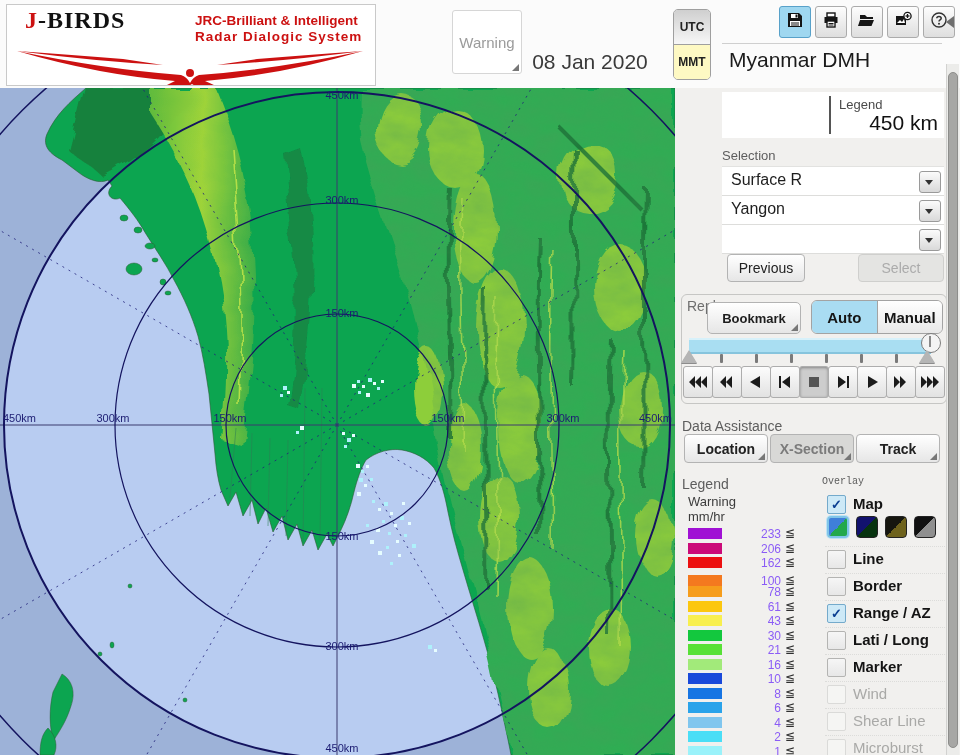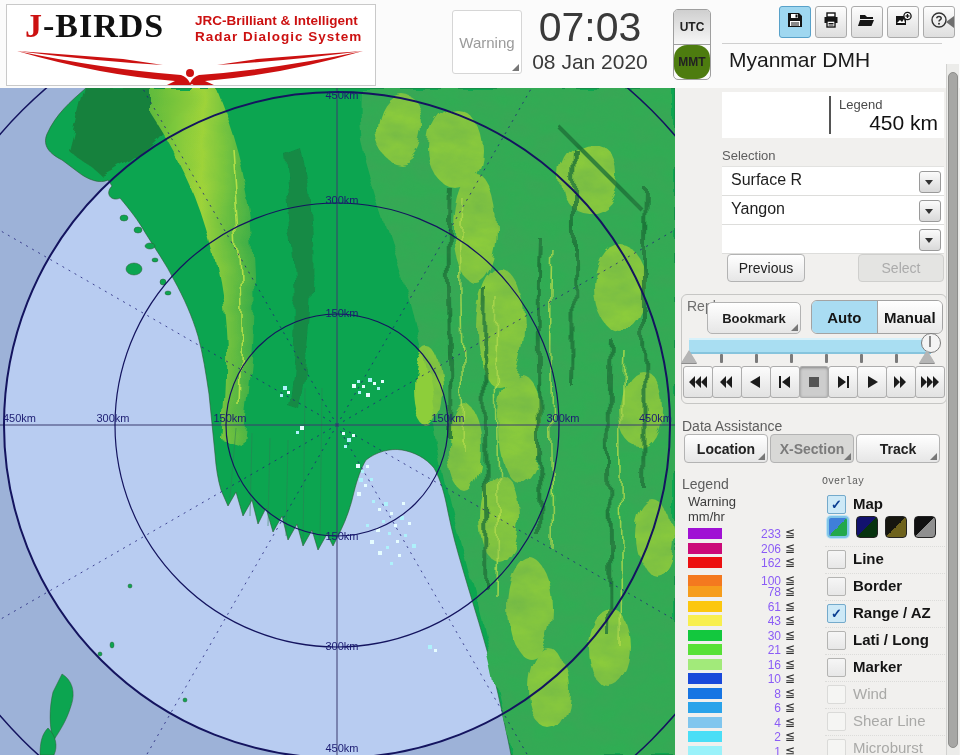--- a/index.html
+++ b/index.html
@@ -1,34 +1,34 @@
 <!DOCTYPE html>
 <html><head>
 <meta charset="utf-8">
 <style>
   html,body{margin:0;padding:0;background:#888;}
   #app{position:relative;width:960px;height:755px;background:#fbfbfb;overflow:hidden;
        font-family:"Liberation Sans",sans-serif;-webkit-font-smoothing:antialiased;}
   
   #header{position:absolute;left:0;top:0;width:960px;height:88px;background:#fbfbfb;}
   #logo-box{position:absolute;left:6px;top:4px;width:368px;height:80px;background:#fff;border:1px solid #c9c9c9;}
-  #logo-title{position:absolute;left:18px;top:2px;font-family:"Liberation Serif",serif;font-weight:bold;font-size:34px;color:#111;letter-spacing:1px;}
+  #logo-title{position:absolute;left:18px;top:2px;font-family:"Liberation Serif",serif;font-weight:bold;font-size:24px;color:#111;letter-spacing:1px;}
   #logo-title b{color:#cc1111;}
   .logo-sub{position:absolute;left:188px;color:#cc1111;font-weight:bold;font-size:13.5px;line-height:15px;white-space:nowrap;}
   #logo-sub1{top:8px;} #logo-sub2{top:24px;letter-spacing:1px;}
   #eagle{position:absolute;left:6px;top:40px;}
   #warning-btn{position:absolute;left:452px;top:10px;width:68px;height:62px;background:#fff;border:1px solid #d6d6d6;border-radius:3px;
      color:#9b9b9b;font-size:15px;display:flex;align-items:center;justify-content:center;}
   .fold::after{content:"";position:absolute;right:2px;bottom:2px;width:0;height:0;border-left:7px solid transparent;border-bottom:7px solid #777;}
   #clock-time{position:absolute;left:515px;top:4px;width:150px;text-align:center;font-size:41px;color:#3a3a3a;}
   #clock-date{position:absolute;left:505px;top:50px;width:170px;text-align:center;font-size:21px;color:#3a3a3a;}
   #tz-group{position:absolute;left:673px;top:9px;width:36px;height:69px;border:1px solid #9f9f9f;border-radius:5px;overflow:hidden;}
   .tz-btn{width:100%;height:34px;display:flex;align-items:center;justify-content:center;font-size:12px;font-weight:bold;color:#222;}
   #tz-utc{background:linear-gradient(#cfcfcf,#f7f7f7);border-bottom:1px solid #9f9f9f;}
-  #tz-mmt{background:#4d7c0f;border-radius:13px;}
+  #tz-mmt{background:#fef9c3;}
   #toolbar{position:absolute;left:779px;top:6px;display:flex;gap:4px;}
   .tool-btn{width:30px;height:30px;border:1px solid #ababab;border-radius:3px;background:linear-gradient(#fdfdfd,#dedede);
      display:flex;align-items:center;justify-content:center;}
   .tool-btn.active{background:#9fd7f0;border-color:#58a1c9;}
   #collapse-arrow{position:absolute;left:946px;top:16px;width:0;height:0;border-top:6px solid transparent;border-bottom:6px solid transparent;border-right:8px solid #6e6e6e;}
   #panel-hr{position:absolute;left:722px;top:43px;width:220px;height:1px;background:#cfcfcf;}
   #panel-title{position:absolute;left:729px;top:48px;font-size:21px;color:#1b1b1b;}
   
   #map{position:absolute;left:0;top:88px;width:675px;height:667px;background:#9db2d8;}
   
@@ -102,21 +102,20 @@
       <svg id="eagle" width="354" height="40" viewBox="0 0 354 40">
         <path fill="#cc1111" d="M4,6 Q90,24 168,30 Q174,32 177,38 Q180,32 186,30 Q264,24 350,6 Q268,30 192,36 Q206,42 216,48 Q186,44 179,39 Q172,44 138,48 Q150,42 162,36 Q86,30 4,6 Z"></path>
         <path fill="#cc1111" d="M4,6 Q60,10 110,14 L150,20 Q80,16 4,6 Z"></path>
         <path fill="#cc1111" d="M350,6 Q294,10 244,14 L204,20 Q274,16 350,6 Z"></path>
         <circle cx="177" cy="28" r="4" fill="#cc1111"></circle>
       </svg>
     </div>
     <div id="warning-btn" class="fold">
         <span>Warning</span>
       </div>
-    <div id="clock-time">07:03</div>
     <div id="clock-date">08 Jan 2020</div>
     <div id="tz-group">
       <div class="tz-btn" id="tz-utc">UTC</div>
       <div class="tz-btn" id="tz-mmt">MMT</div>
     </div>
     <div id="toolbar">
         <div class="tool-btn active">
           <span><svg width="18" height="18" viewBox="0 0 18 18">
               <path d="M2,2 h11 l3,3 v11 h-14 Z" fill="#151515"></path>
               <rect x="5" y="3" width="7" height="4" fill="#fff"></rect>

